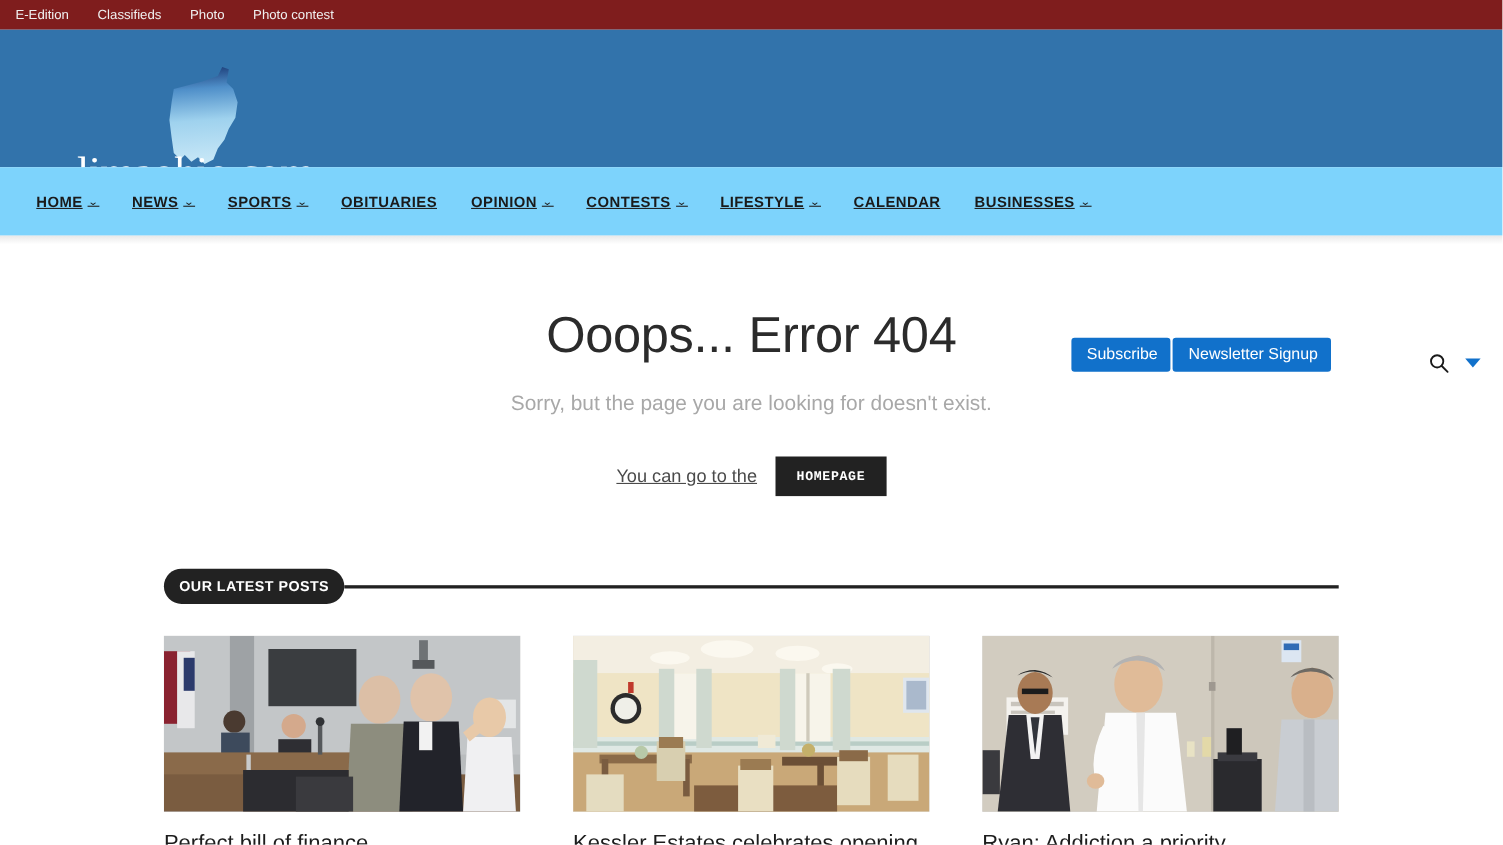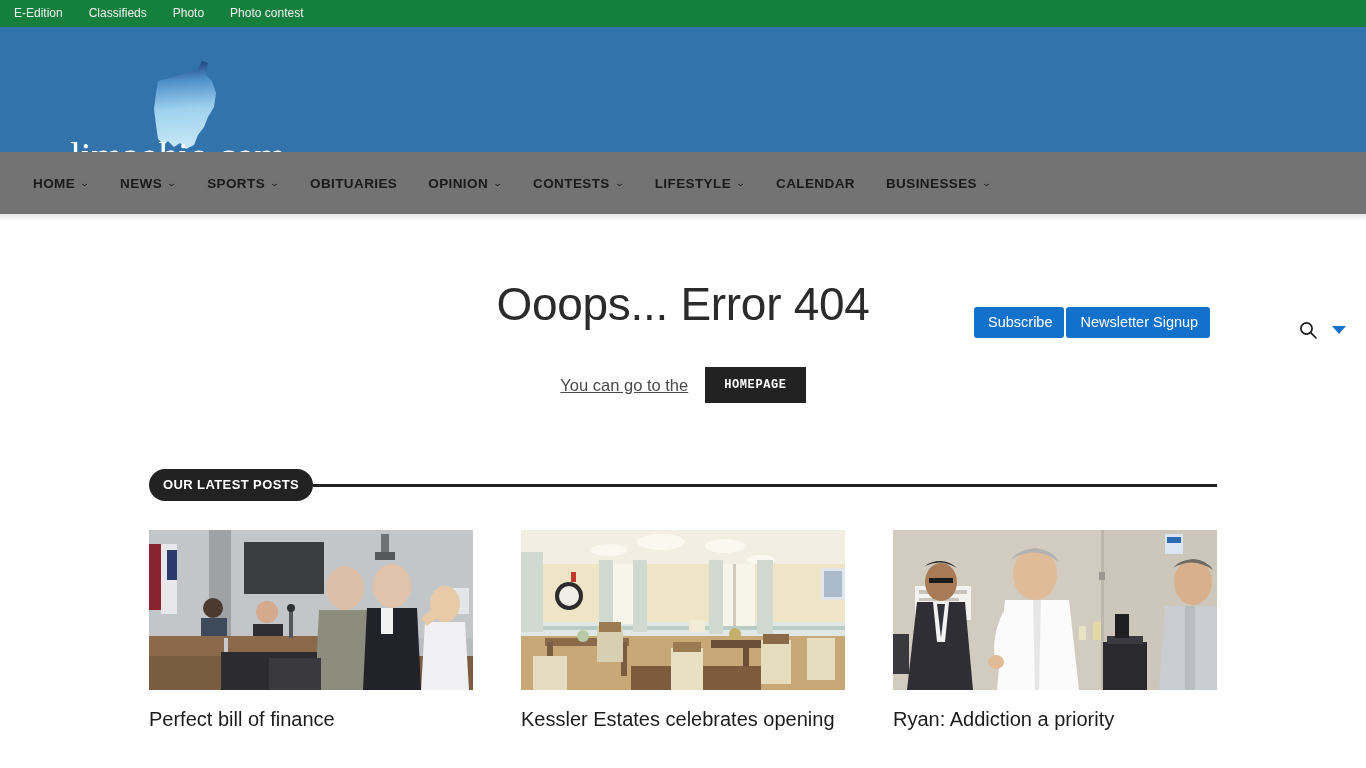--- a/index.html
+++ b/index.html
@@ -9,21 +9,21 @@
     height: 768px;
     overflow: hidden;
     background: #ffffff;
     font-family: "Liberation Sans", sans-serif;
     color: #222222;
   }
 
   
   .topbar {
     height: 27px;
-    background: #15803d;
+    background: #7f1d1d;
     display: flex;
     align-items: center;
     padding-left: 14px;
   }
   .topbar a {
     color: #f0f0f0;
     font-size: 12px;
     text-decoration: none;
     margin-right: 26px;
     line-height: 27px;
@@ -58,25 +58,26 @@
     font-size: 40px;
     color: #ffffff;
     letter-spacing: -0.5px;
     white-space: nowrap;
     margin-top: 40px;
   }
 
   
   .navbar {
     height: 62px;
-    background: #737373;
+    background: #7dd3fc;
     position: relative;
     display: flex;
     align-items: center;
     padding-left: 33px;
+    text-decoration: underline;
   }
   .nav-item {
     display: flex;
     align-items: center;
     font-size: 13.5px;
     font-weight: bold;
     letter-spacing: 0.4px;
     color: #1a1a1a;
     text-decoration: none;
     margin-right: 31px;
@@ -298,20 +299,21 @@
       </svg>
     </span>
     <span class="tool-caret"></span>
   </div>
 </div>
 
 <div class="nav-shadow"></div>
 
 <div class="error-block">
   <h1 class="error-title">Ooops... Error 404</h1>
+  <p class="error-sub">Sorry, but the page you are looking for doesn't exist.</p>
   <div class="error-cta">
     <span class="error-cta-text">You can go to the</span>
     <button class="btn-dark">HOMEPAGE</button>
   </div>
 </div>
 
 <div class="posts-wrap">
   <div class="section-head">
     <span class="section-tag">OUR LATEST POSTS</span>
     <span class="section-rule"></span>

